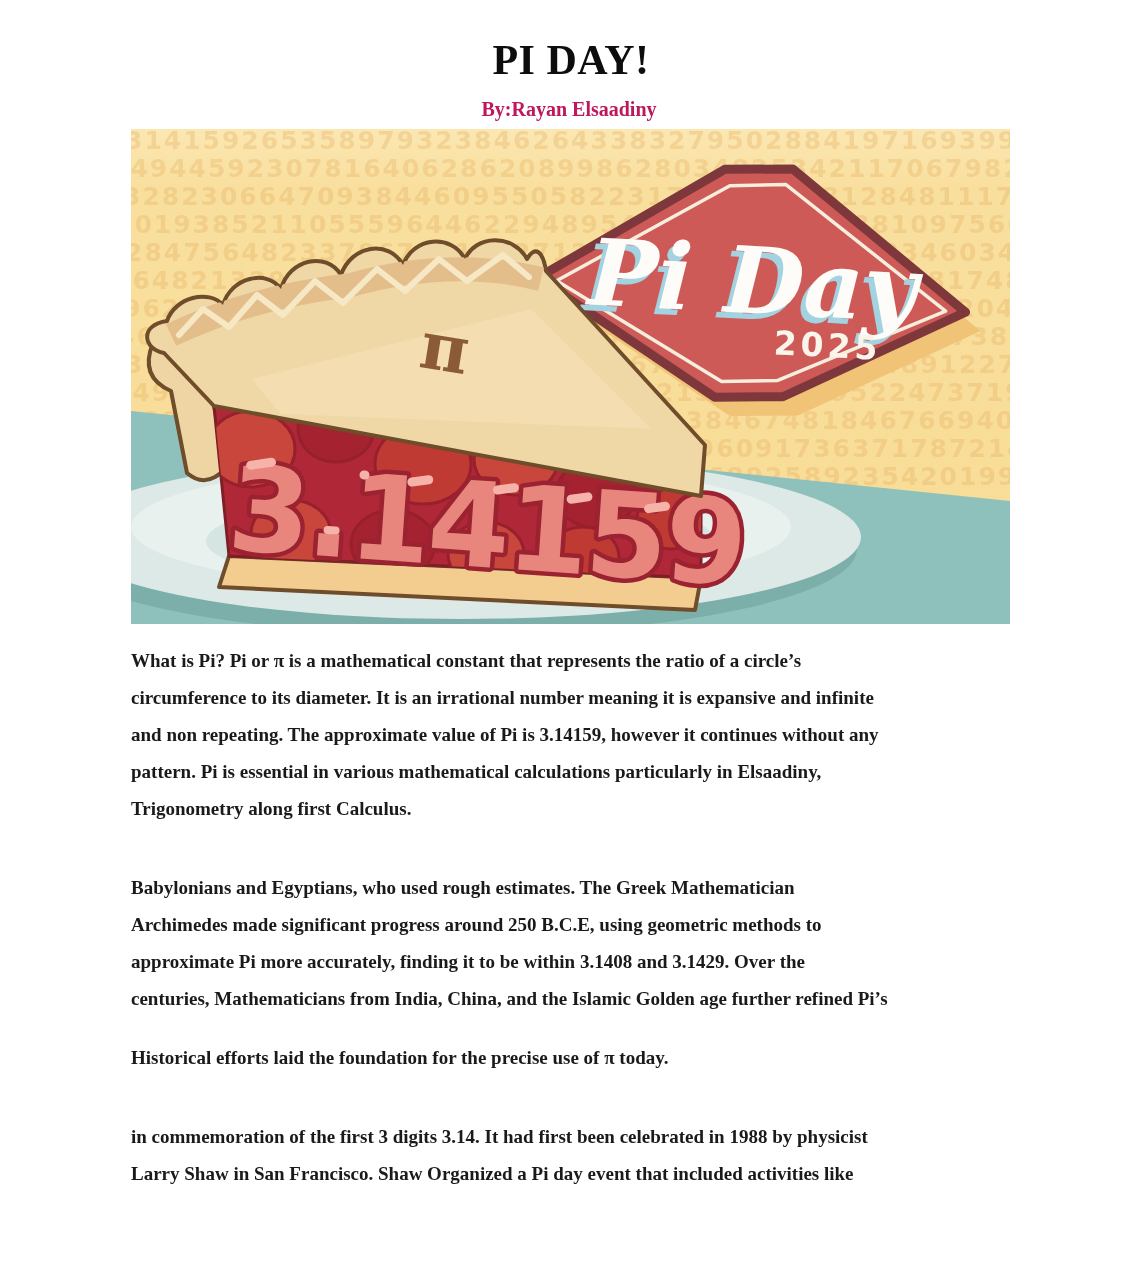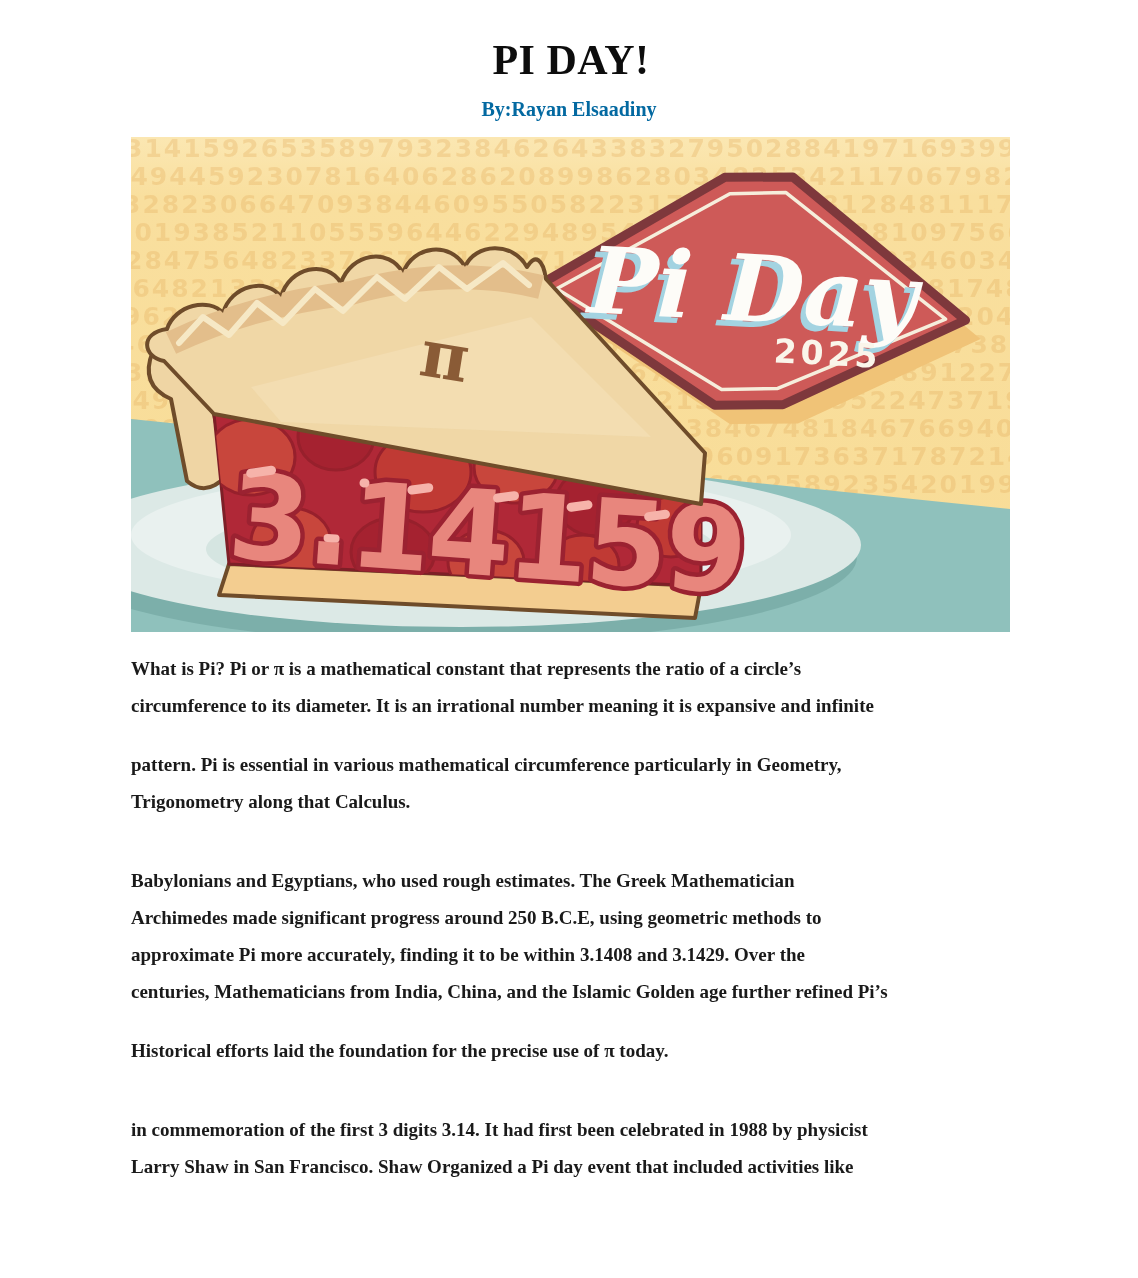--- a/index.html
+++ b/index.html
@@ -1,19 +1,19 @@
 <!DOCTYPE html>
 <html><head>
 <meta charset="utf-8">
 <style>
   html,body{margin:0;padding:0;background:#ffffff;}
   body{width:1138px;height:1278px;font-family:"Liberation Serif",serif;color:#151515;overflow:hidden;}
   .page{width:1138px;}
   .title{margin:36px 0 0 4px;text-align:center;font-size:42px;font-weight:700;letter-spacing:.5px;color:#0d0d0d;}
-  .byline{margin:14px 0 16px 0;text-align:center;font-size:20px;font-weight:700;color:#0369a1;}
+  .byline{margin:14px 0 8px 0;text-align:center;font-size:20px;font-weight:700;color:#be185d;}
   .illustration{margin:8px 0 0 131px;width:879px;height:495px;line-height:0;}
   .article{margin:18px 0 0 131px;width:892px;font-size:19px;font-weight:700;color:#1a1a1a;}
   .article p{margin:0 0 20px 0;}
   .article .line{line-height:37px;white-space:nowrap;}
   svg text{user-select:none;}
 </style>
 </head>
 <body>
 
 <div class="page">
@@ -116,23 +116,23 @@
 
         <text x="290" y="242" transform="rotate(9 315 217)" font-family="DejaVu Serif, serif" font-weight="bold" font-size="66" fill="#8A5B36">π</text>
       </g>
     </svg>
   </figure>
 
   <section class="article">
     <p>
       <span class="line">What is Pi? Pi or π is a mathematical constant that represents the ratio of a circle’s</span><br>
       <span class="line">circumference to its diameter. It is an irrational number meaning it is expansive and infinite</span><br>
-      <br>
-      <span class="line">pattern. Pi is essential in various mathematical circumference particularly in Geometry,</span><br>
-      <span class="line">Trigonometry along that Calculus.</span>
+      <span class="line">and non repeating. The approximate value of Pi is 3.14159, however it continues without any</span><br>
+      <span class="line">pattern. Pi is essential in various mathematical calculations particularly in Elsaadiny,</span><br>
+      <span class="line">Trigonometry along first Calculus.</span>
     </p>
     <p>
       <br>
       <span class="line">Babylonians and Egyptians, who used rough estimates. The Greek Mathematician</span><br>
       <span class="line">Archimedes made significant progress around 250 B.C.E, using geometric methods to</span><br>
       <span class="line">approximate Pi more accurately, finding it to be within 3.1408 and 3.1429. Over the</span><br>
       <span class="line">centuries, Mathematicians from India, China, and the Islamic Golden age further refined Pi’s</span><br>
       <br>
       <span class="line">Historical efforts laid the foundation for the precise use of π today.</span>
     </p>

